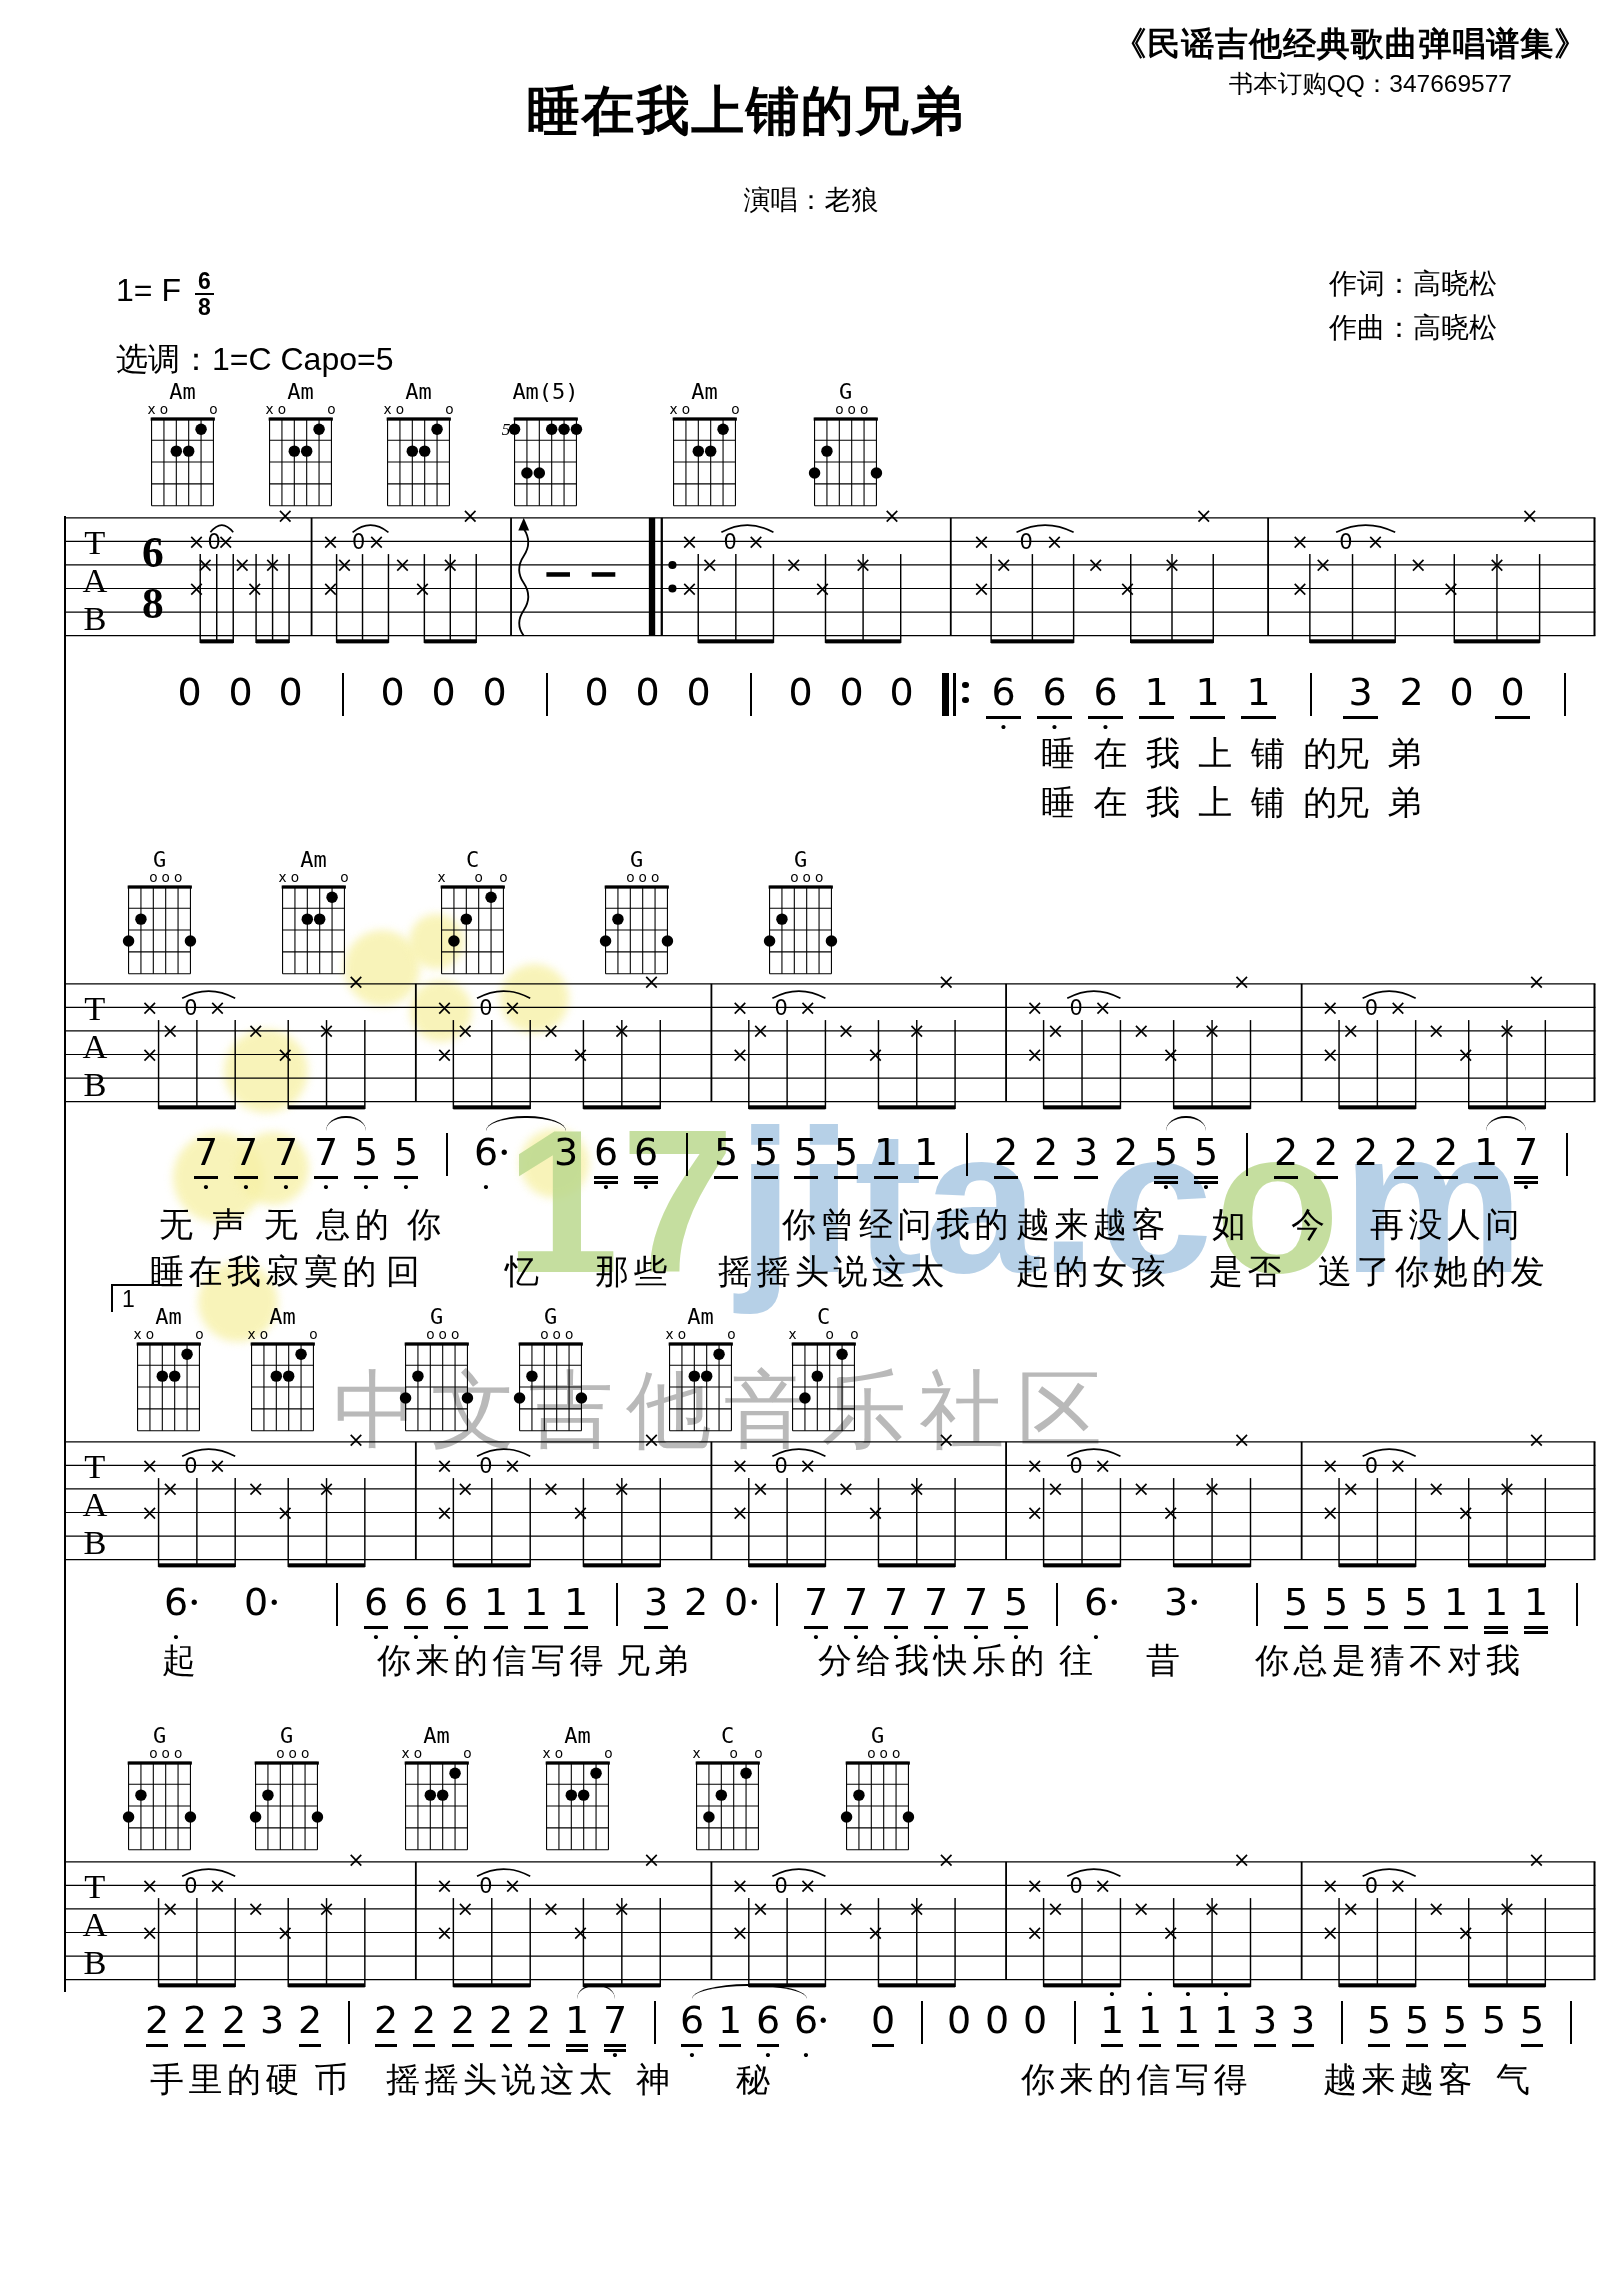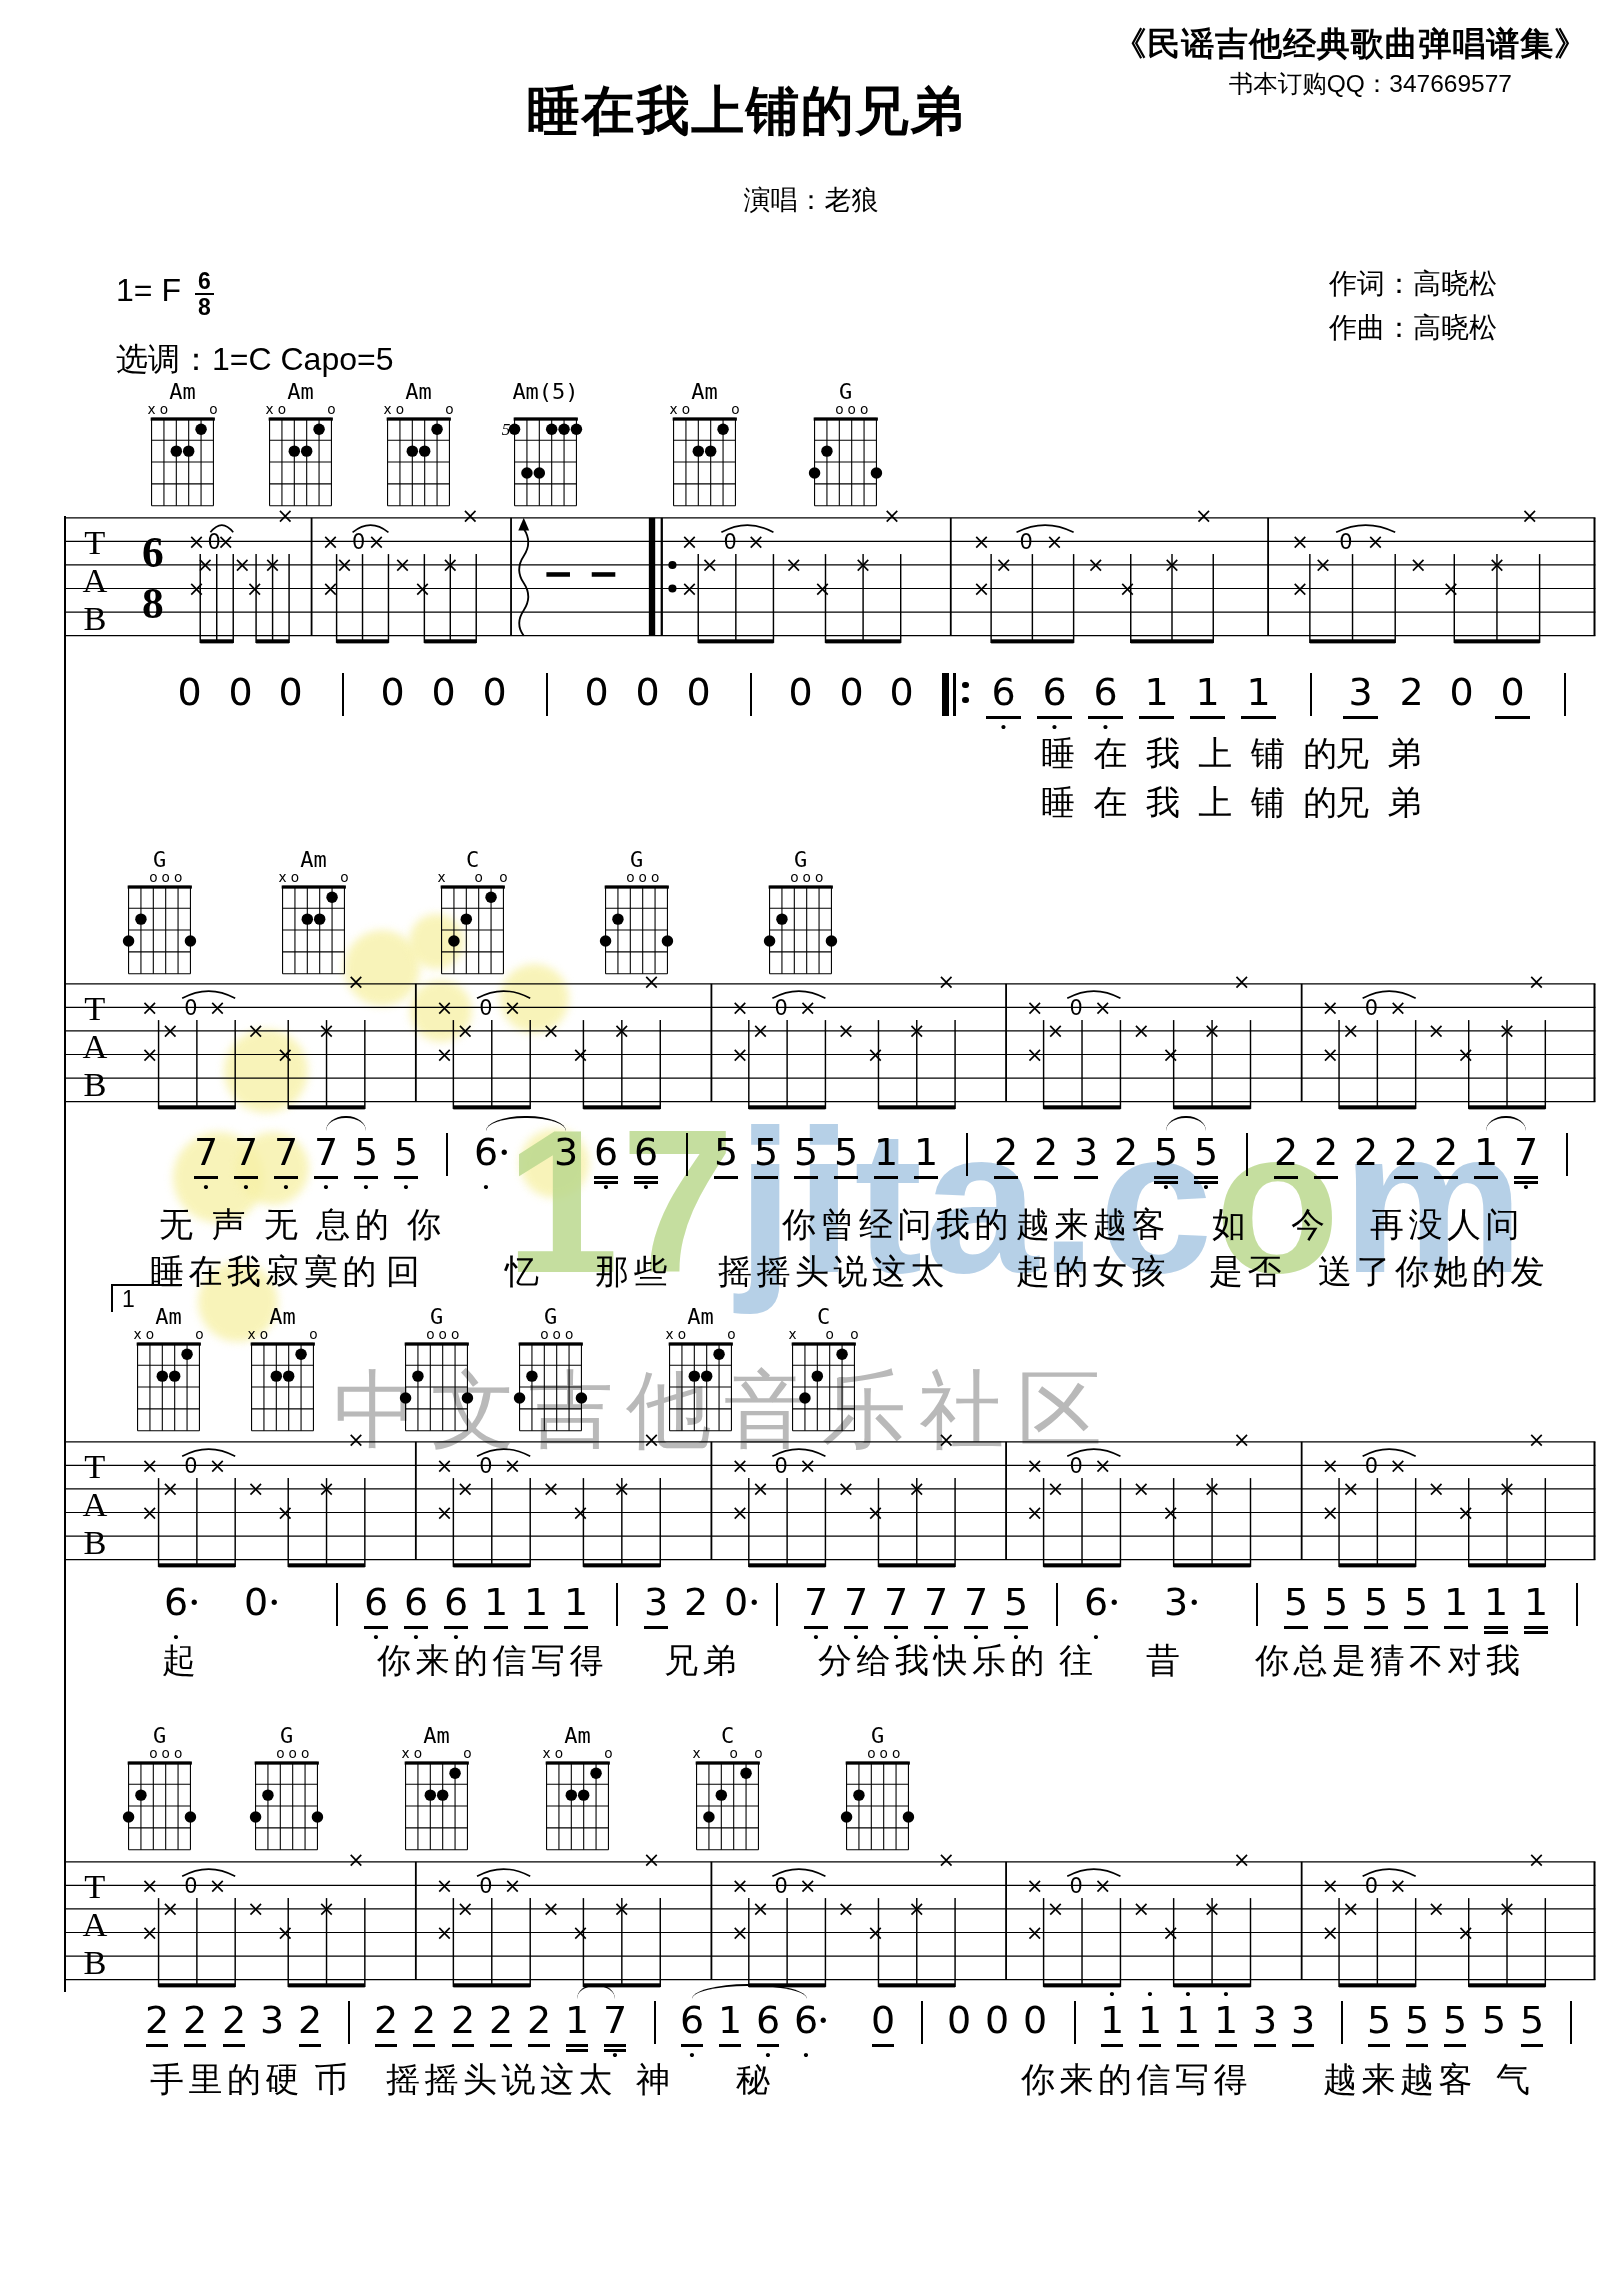--- a/index.html
+++ b/index.html
@@ -1169,21 +1169,21 @@
           <div class="u1"></div>
           <div class="u2"></div>
         </div>
         <div class="tok" style="left: 1556px; width: 40px;">
           <div class="bl"></div>
         </div>
       </div>
       <div class="lyrline" style="top: 1638px;">
         <div class="lyr" style="left: 162px;">起</div>
         <div class="lyr" style="left: 377px;">你来的信写得</div>
-        <div class="lyr" style="left: 664px;">兄弟</div>
+        <div class="lyr" style="left: 616px;">兄弟</div>
         <div class="lyr" style="left: 818px;">分给我快乐的</div>
         <div class="lyr" style="left: 1059px;">往</div>
         <div class="lyr" style="left: 1146px;">昔</div>
         <div class="lyr" style="left: 1255px;">你总是猜不对我</div>
       </div>
     </div>
     <div>
       <div class="chord" style="left: 112px; top: 1726px;"><div class="cname">G</div><svg width="95" height="111" viewBox="0 0 104 122">
           <text x="45.2" y="13" font-size="15" text-anchor="middle" font-family="DejaVu Sans">o</text>
           <text x="58.8" y="13" font-size="15" text-anchor="middle" font-family="DejaVu Sans">o</text>

